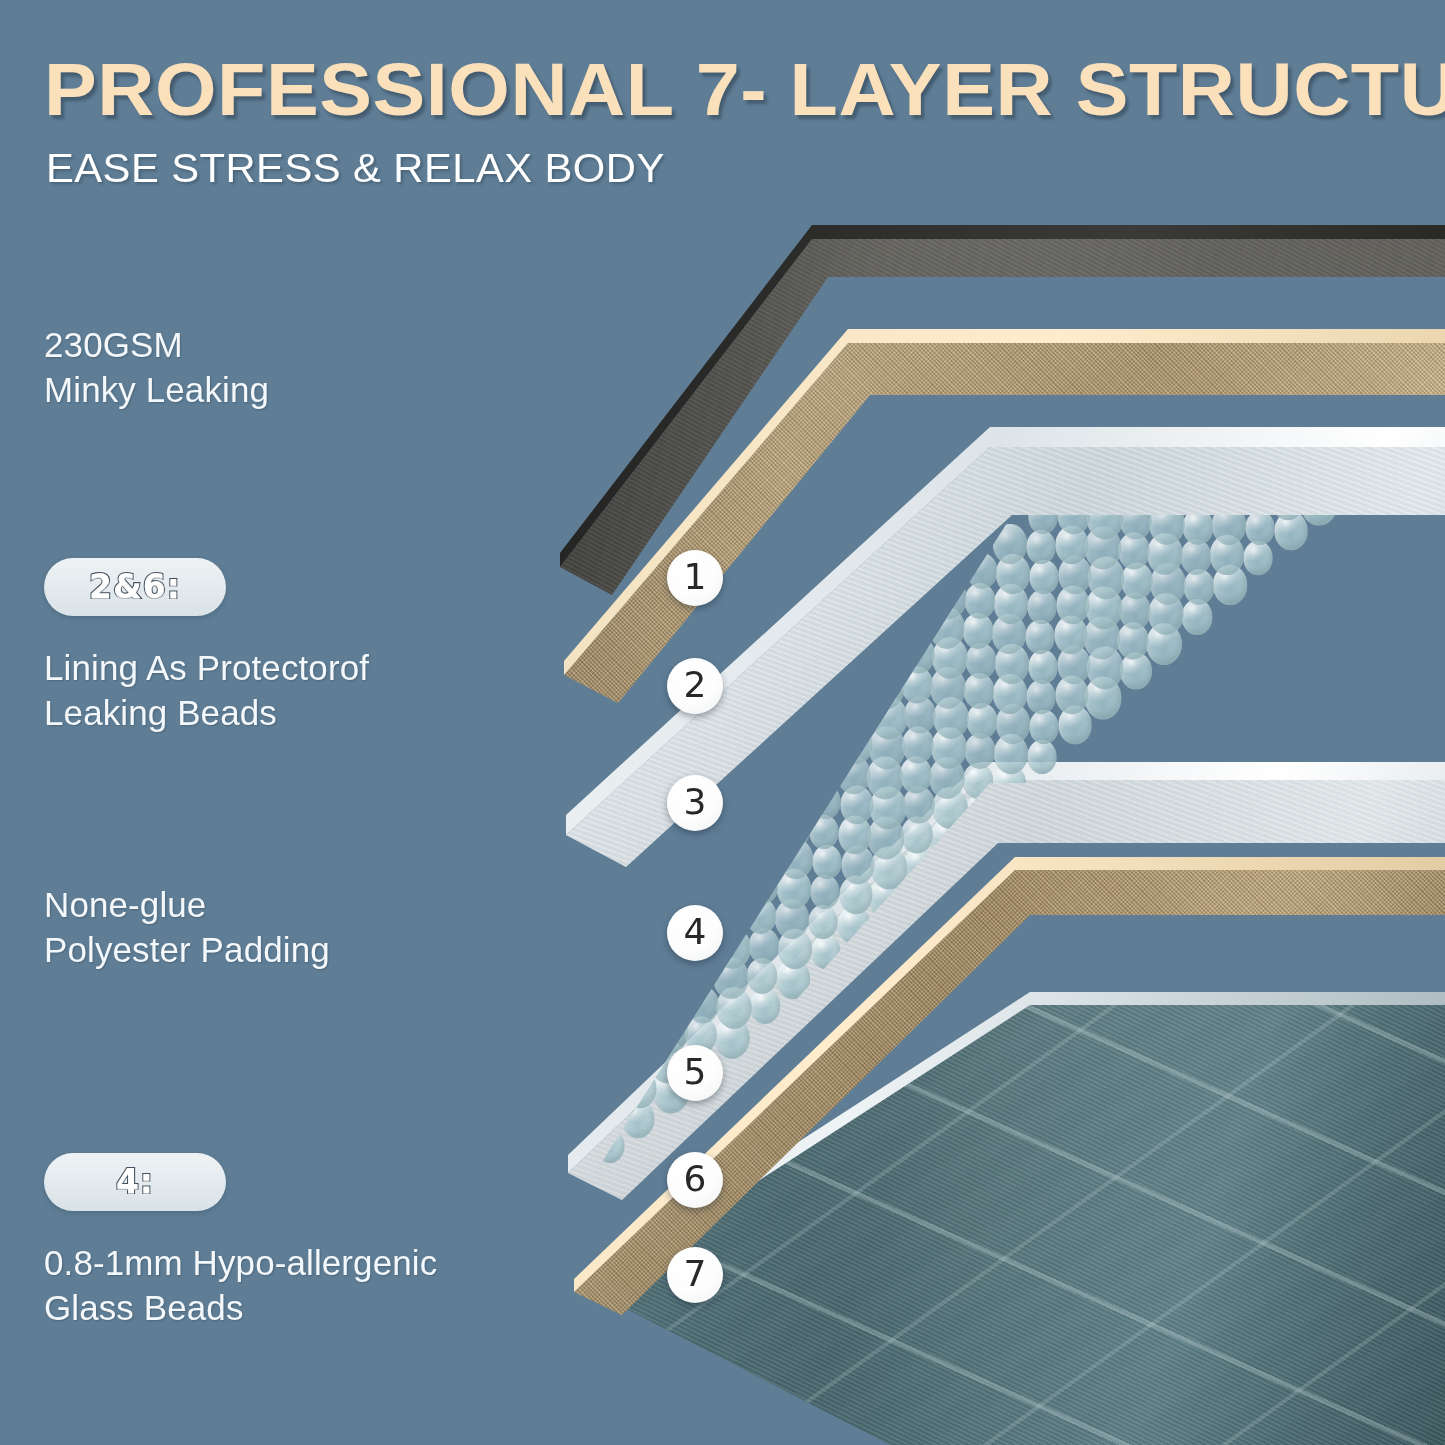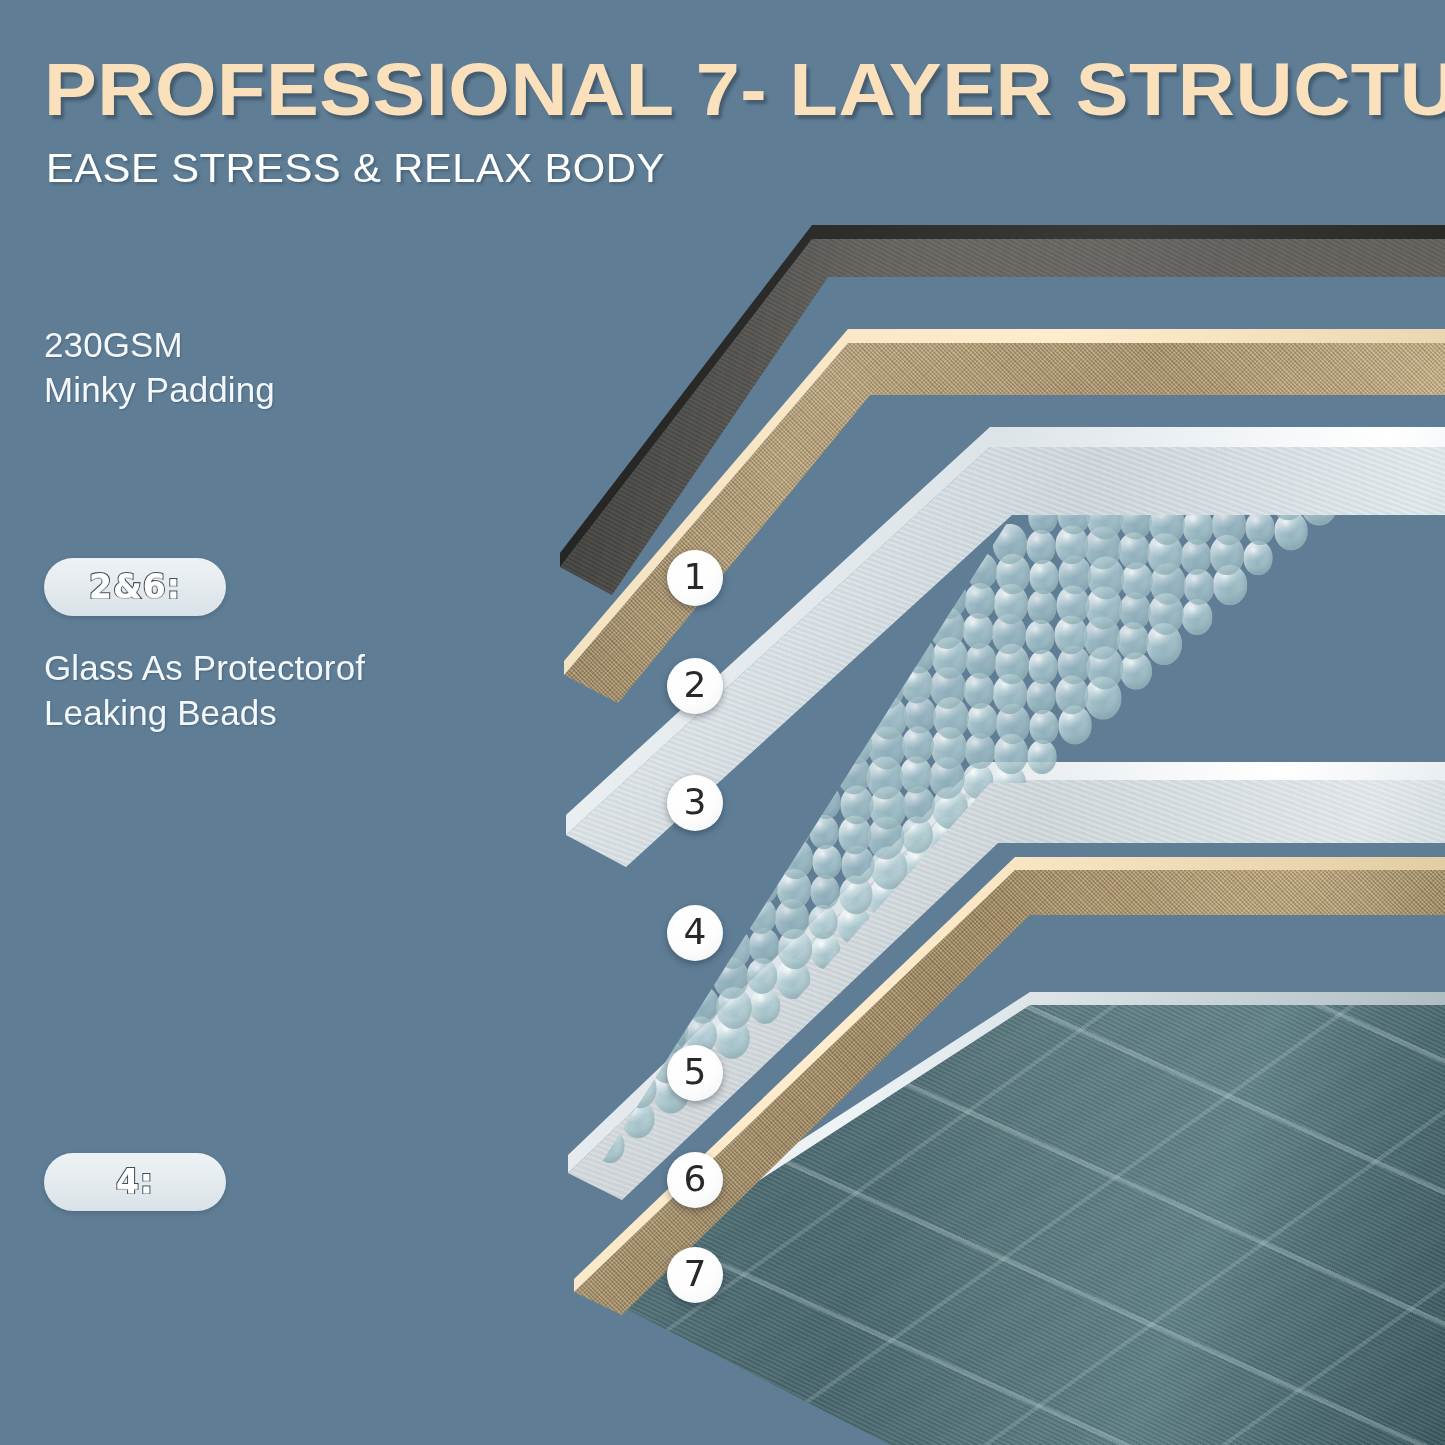--- a/index.html
+++ b/index.html
@@ -186,38 +186,42 @@
 </head>
 <body>
 
 <div id="header">
   <div id="title">PROFESSIONAL 7- LAYER STRUCTURE</div>
   <div id="subtitle">EASE STRESS &amp; RELAX BODY</div>
 </div>
 
 <div class="spec" id="spec1">
   <div class="spec-body">230GSM
-Minky Padding</div>
+Minky Leaking</div>
 </div>
 
 <div class="spec" id="spec2">
   <div class="spec-pill">
     <div class="spec-pill-text">2&amp;6:</div>
   </div>
-  <div class="spec-body">Glass As Protectorof
+  <div class="spec-body">Lining As Protectorof
 Leaking Beads</div>
 </div>
 
 <div class="spec" id="spec3">
+  <div class="spec-body">None-glue
+Polyester Padding</div>
 </div>
 
 <div class="spec" id="spec4">
   <div class="spec-pill">
     <div class="spec-pill-text">4:</div>
   </div>
+  <div class="spec-body">0.8-1mm Hypo-allergenic
+Glass Beads</div>
 </div>
 
 <div id="diagram">
 
   <div class="layer">
     <div class="sheet tex-minky-teal" style="clip-path:polygon(30px 1075px, 470px 790px, 885px 790px, 885px 1230px, 330px 1230px);"></div>
     <div class="quilt" style="clip-path:polygon(30px 1075px, 470px 790px, 885px 790px, 885px 1230px, 330px 1230px);"></div>
     <div class="sheet edge-teal" style="clip-path:polygon(30px 1062px, 470px 777px, 885px 777px, 885px 790px, 470px 790px, 30px 1075px);"></div>
     <div class="sheet shade-ao" style="clip-path:polygon(30px 1075px, 470px 790px, 885px 790px, 885px 880px, 470px 880px, 30px 1120px); opacity:.5;"></div>
   </div>

